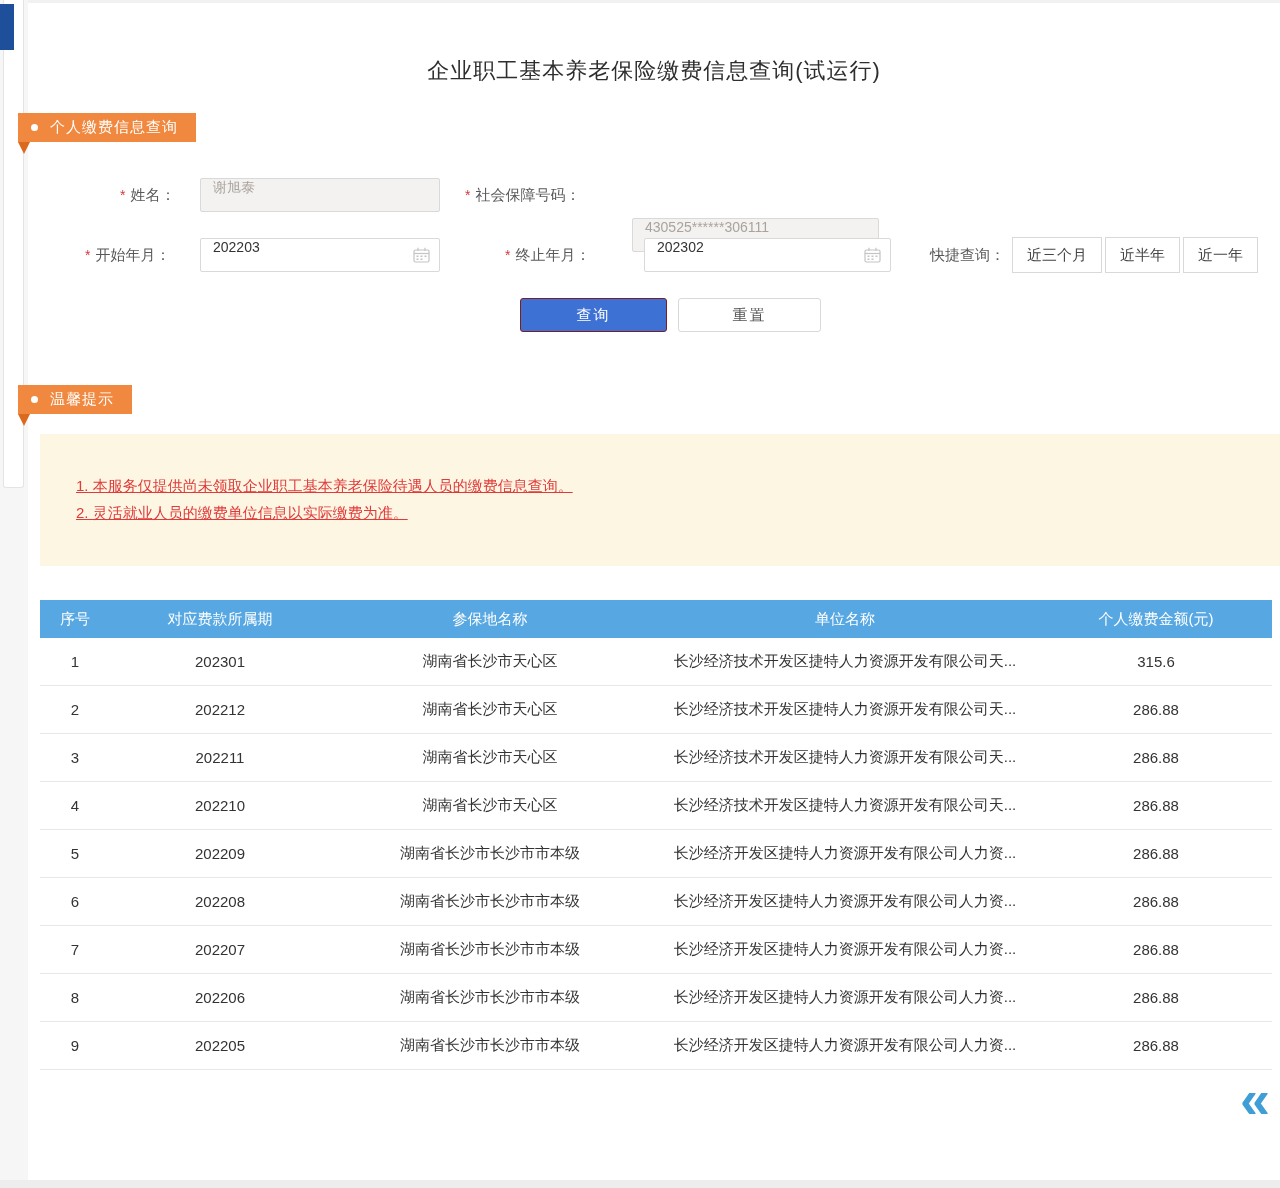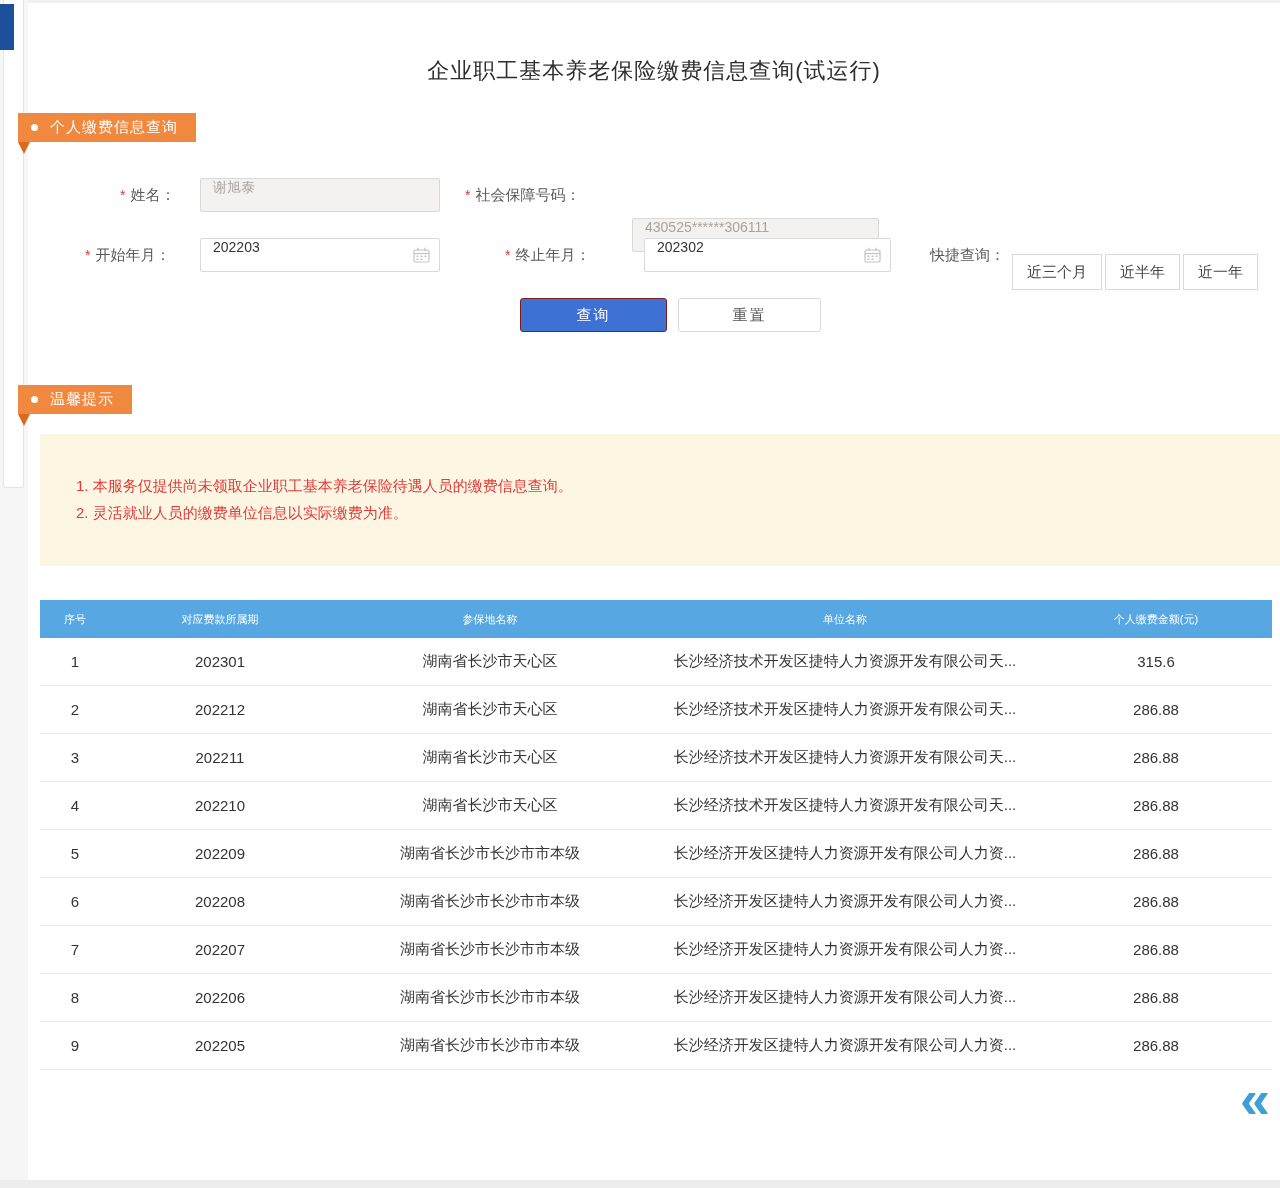--- a/index.html
+++ b/index.html
@@ -30,38 +30,38 @@
   .ribbon-tips { top:385px; } .fold-tips { top:414px; }
 
   
   .flabel { position:absolute; font-size:15px; color:#595959; white-space:nowrap; }
   .ast { color:#d9363e; margin-right:5px; font-size:14px; }
   .input { position:absolute; height:34px; border:1px solid #d9d9d9; border-radius:2px; background:#fff;
            font-size:14px; color:#333; display:flex; padding:0 30px 0 12px; }
   .input.disabled { background:#f4f2f0; color:#a9a39d; }
   .cal { position:absolute; right:9px; top:50%; transform:translateY(-50%); line-height:0; }
 
-  .quick-wrap { position:absolute; left:984px; top:237px; display:flex; gap:3px;margin-top:17px; }
+  .quick-wrap { position:absolute; left:984px; top:237px; display:flex; gap:3px; }
   .quick-btn { height:36px; padding:0 14px; background:#fff; border:1px solid #d9d9d9;
                font-size:15px; color:#444; cursor:pointer; font-family:inherit; }
 
   .btn { position:absolute; height:34px; border-radius:3px; font-size:15px; cursor:pointer;
          font-family:inherit; letter-spacing:2px; }
   .btn-primary { left:492px; top:298px; width:147px; background:#3e71d4; border:1px solid #7f1d1d; color:#fff; }
   .btn-plain { left:650px; top:298px; width:143px; background:#fff; border:1px solid #d9d9d9; color:#555; }
 
   
   .warning-box { position:absolute; left:12px; top:434px; width:1240px; height:132px;
                  background:#fdf6e3; padding:38px 20px 0 36px; }
-  .tip-line { font-size:15px; color:#e03a3a; line-height:27px; }
+  .tip-line { font-size:15px; color:#e03a3a; line-height:27px;text-decoration:underline; }
 
   
   .table { position:absolute; left:12px; top:600px; width:1232px; }
   .thead { display:flex; height:38px; background:#57a7e3; align-items:center; }
-  .th { text-align:center; color:#fff; font-size:11px; }
+  .th { text-align:center; color:#fff; font-size:15px; }
   .tr { display:flex; height:48px; align-items:center; border-bottom:1px solid #e8e8e8; background:#fff; }
   .td { text-align:center; font-size:15px; color:#333; white-space:nowrap; overflow:hidden; }
 
   .collapse-chevron { position:absolute; left:1212px; top:1072px; font-size:54px; color:#3f9ed6;
                       font-weight:bold; line-height:1; cursor:pointer; }
 </style>
 </head>
 <body>
 
 <div class="screen">

